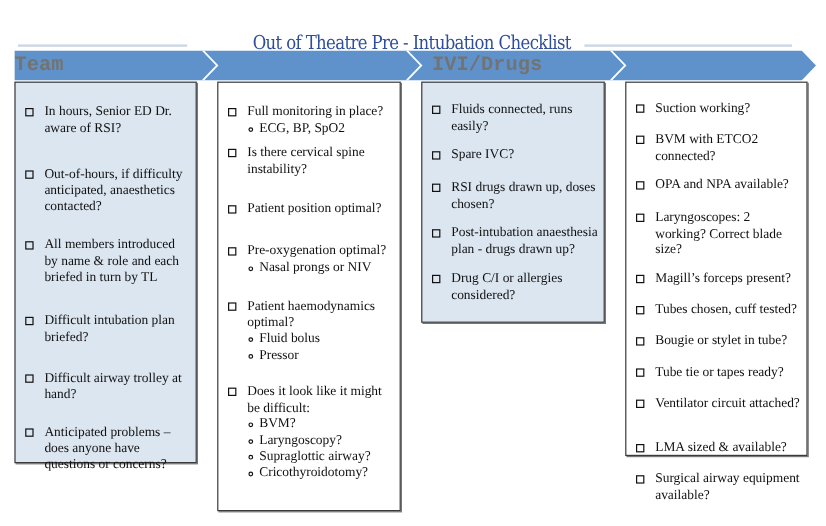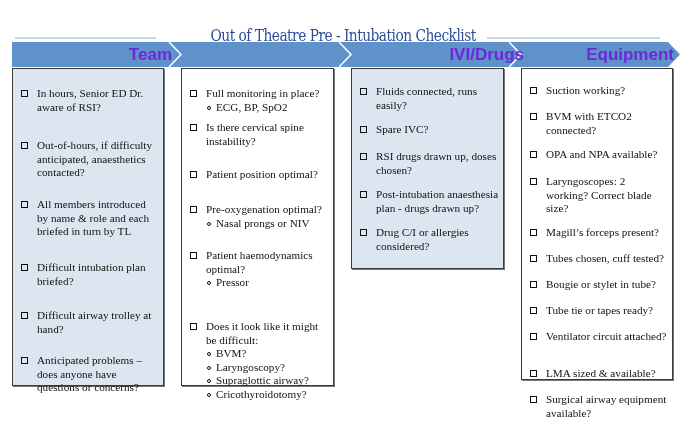--- a/index.html
+++ b/index.html
@@ -4,21 +4,21 @@
 <style>
   html, body { margin: 0; padding: 0; background: #ffffff; }
   body { width: 688px; height: 438px; position: relative; overflow: hidden; font-family: "Liberation Serif", serif; }
   .title-row { position: absolute; top: 0; left: 0; width: 688px; height: 36px; margin-top: 20px; }
   .title-line { position: absolute; top: 17px; height: 2px; background: #cdd6e4; }
   .title-line.left { left: 15px; width: 141px; }
   .title-line.right { left: 487px; width: 173px; }
   .title { position: absolute; top: 6px; left: 0; width: 688px; text-align: center; font-family: "DejaVu Serif", serif; font-size: 16px; color: #2e4d9a; letter-spacing: -0.6px; transform: scaleX(0.86); transform-origin: 338px 0; }
   .header-bar { position: absolute; top: 42px; left: 12px; width: 668px; height: 25px; }
   .header-bar svg { position: absolute; left: 0; top: 0; }
-  .header-label { position: absolute; top: 0; height: 25px; line-height: 25px; text-align: right; font-family: Liberation Sans, sans-serif; font-weight: bold; font-size: 17px; color: #6d28d9; }
+  .header-label { position: absolute; top: 0; height: 25px; line-height: 25px; text-align: left; font-family: Liberation Mono, monospace; font-weight: bold; font-size: 17px; color: #737373; }
   .box { position: absolute; top: 68px; border: 1px solid #3a3a3a; box-shadow: 1px 1px 0 #777; box-sizing: border-box; }
   .box.shaded { background: #dce6f1; padding-left: 36px; }
   .box.plain { background: #ffffff; }
   .item { position: absolute; left: 0; right: 0; font-size: 11.2px; line-height: 13.5px; color: #111; }
   .cb { position: absolute; left: 8px; top: 3px; width: 7px; height: 7px; border: 1.2px solid #111; box-sizing: border-box; }
   .txt { position: absolute; left: 24px; right: 4px; top: 0; }
   .sub { display: block; padding-left: 10px; position: relative; }
   .sub::before { content: ""; position: absolute; left: 1px; top: 5px; width: 4px; height: 4px; border: 1px solid #111; border-radius: 50%; box-sizing: border-box; }
 </style>
 </head>
@@ -32,21 +32,20 @@
 
 <div class="header-bar">
   <svg width="668" height="25" viewBox="0 0 668 25">
     <polygon points="0,0 656,0 668,12.5 656,25 0,25" fill="#5f92ca"></polygon>
     <polyline points="157,0 169,12.5 157,25" fill="none" stroke="#ffffff" stroke-width="1.5"></polyline>
     <polyline points="327,0 339,12.5 327,25" fill="none" stroke="#ffffff" stroke-width="1.5"></polyline>
     <polyline points="497,0 509,12.5 497,25" fill="none" stroke="#ffffff" stroke-width="1.5"></polyline>
   </svg>
   <div class="header-label" style="left:0;width:160px;">Team</div>
   <div class="header-label" style="left:348px;width:164px;">IVI/Drugs</div>
-  <div class="header-label" style="left:506px;width:156px;">Equipment</div>
 </div>
 
 <div class="box shaded" style="left:12px;width:152px;height:318px;">
   <div class="item" style="top:18px;">
     <span class="cb"></span>
     <span class="txt">In hours, Senior ED Dr. aware of RSI?</span>
   </div>
   <div class="item" style="top:70px;">
     <span class="cb"></span>
     <span class="txt">Out-of-hours, if difficulty anticipated, anaesthetics contacted?</span>
@@ -62,21 +61,21 @@
   <div class="item" style="top:240px;">
     <span class="cb"></span>
     <span class="txt">Difficult airway trolley at hand?</span>
   </div>
   <div class="item" style="top:285px;">
     <span class="cb"></span>
     <span class="txt">Anticipated problems – does anyone have questions or concerns?</span>
   </div>
 </div>
 
-<div class="box plain" style="left:181px;width:153px;height:318px;">
+<div class="box plain" style="left:181px;width:153px;height:358px;">
   <div class="item" style="top:18px;">
     <span class="cb"></span>
     <span class="txt">
       <span>Full monitoring in place?</span>
       <span class="sub">ECG, BP, SpO2</span>
     </span>
   </div>
   <div class="item" style="top:52px;">
     <span class="cb"></span>
     <span class="txt">Is there cervical spine instability?</span>
@@ -89,20 +88,21 @@
     <span class="cb"></span>
     <span class="txt">
       <span>Pre-oxygenation optimal?</span>
       <span class="sub">Nasal prongs or NIV</span>
     </span>
   </div>
   <div class="item" style="top:180px;">
     <span class="cb"></span>
     <span class="txt">
       <span>Patient haemodynamics optimal?</span>
+      <span class="sub">Fluid bolus</span>
       <span class="sub">Pressor</span>
     </span>
   </div>
   <div class="item" style="top:251px;">
     <span class="cb"></span>
     <span class="txt">
       <span>Does it look like it might be difficult:</span>
       <span class="sub">BVM?</span>
       <span class="sub">Laryngoscopy?</span>
       <span class="sub">Supraglottic airway?</span>

